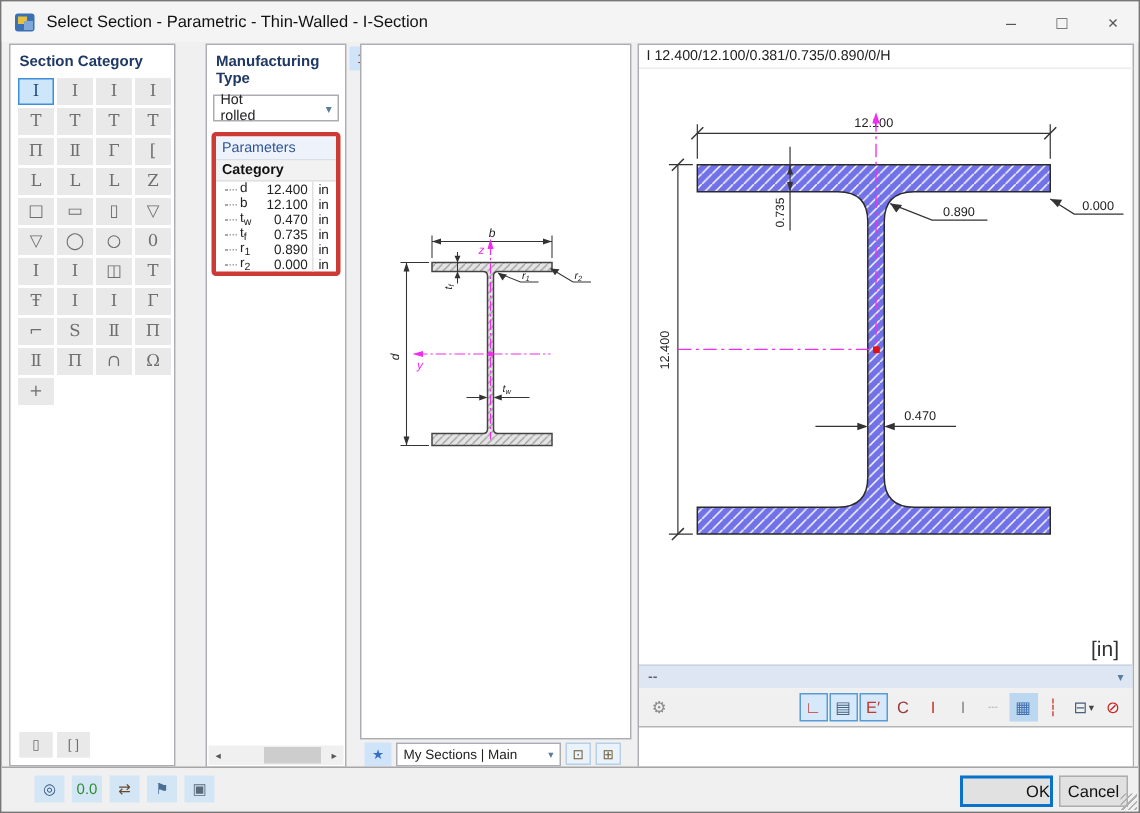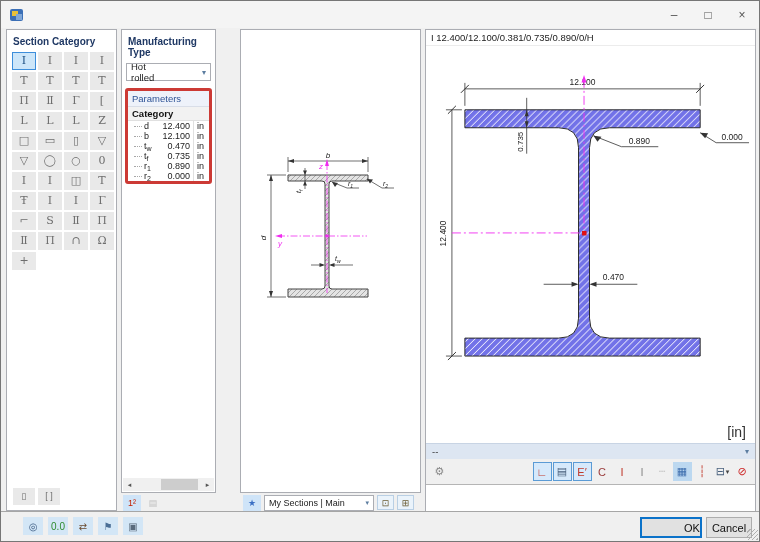--- a/index.html
+++ b/index.html
@@ -18,21 +18,21 @@
   .panel-label{font-size:10px;font-weight:bold;color:#1f3864;padding:6px 6px 3px 6px;}
   
   #left-panel{left:5px;top:1px;width:111px;height:482px;}
   .grid{display:grid;grid-template-columns:repeat(4,24px);gap:2px;margin:2px 0 0 5px;}
   .cell{height:18px;background:#e9e9e9;border:1px solid #e9e9e9;color:#6e6e6e;
     font-family:"DejaVu Serif",serif;font-size:11px;line-height:16px;text-align:center;cursor:pointer;}
   .cell.selected{background:#cde6f9;border-color:#3d8edb;color:#1d4f82;}
   .left-bottom{position:absolute;bottom:5px;left:6px;display:flex;gap:3px;}
   .left-bottom .cell{width:22px;height:17px;line-height:15px;font-family:"Liberation Sans",sans-serif;font-size:9px;}
   
-  #params-col{position:absolute;left:120px;top:1px;width:95px;height:483px;display:flex;flex-direction:column;}
+  #params-col{position:absolute;left:136px;top:1px;width:95px;height:483px;display:flex;flex-direction:row;}
   .whitebox{background:#fff;border:1px solid #abadb3;flex:1;position:relative;}
   .combo{height:18px;margin:2px 4px 0 4px;background:#fff;border:1px solid #abadb3;display:flex;align-items:center;
     font-size:9.5px;padding:0 4px;color:#222;gap:47px;}
   .combo .chev{margin-left:auto;color:#5c7da0;font-size:8px;}
   .redbox{margin:7px 3px 0 3px;border:3px solid #cc3a35;border-radius:3px;background:#fff;}
   .phdr{background:#eef2fa;color:#2f5496;font-size:9.5px;padding:2px 4px;border-bottom:1px solid #d9dee8;}
   .ghdr{background:#f2f2f2;color:#111;font-weight:bold;font-size:9.5px;padding:1px 4px;border-bottom:1px solid #e0e0e0;}
   .prow{display:flex;align-items:center;height:10px;font-size:9px;padding:0 0 0 6px;}
   .prow .tree{width:8px;border-bottom:1px dotted #a8a8a8;margin-right:2px;flex:0 0 auto;}
   .prow .pname{color:#222;}
@@ -88,20 +88,21 @@
 <div class="window">
 
   <div class="titlebar">
     <span class="app-icon">
       <svg width="16" height="16" viewBox="0 0 16 16">
         <rect x="1" y="2" width="13" height="12" rx="2" fill="#3b6fb6"></rect>
         <rect x="3" y="4" width="6" height="5" fill="#e8c13a"></rect>
         <rect x="7" y="7" width="6" height="6" fill="#7fa7d8"></rect>
       </svg>
     </span>
+    <span class="title">Select Section - Parametric - Thin-Walled - I-Section</span>
     <span class="win-btns">
       <span class="wb">–</span>
       <span class="wb">□</span>
       <span class="wb">×</span>
     </span>
   </div>
 
   <div class="main">
 
     <div class="panel" id="left-panel">

